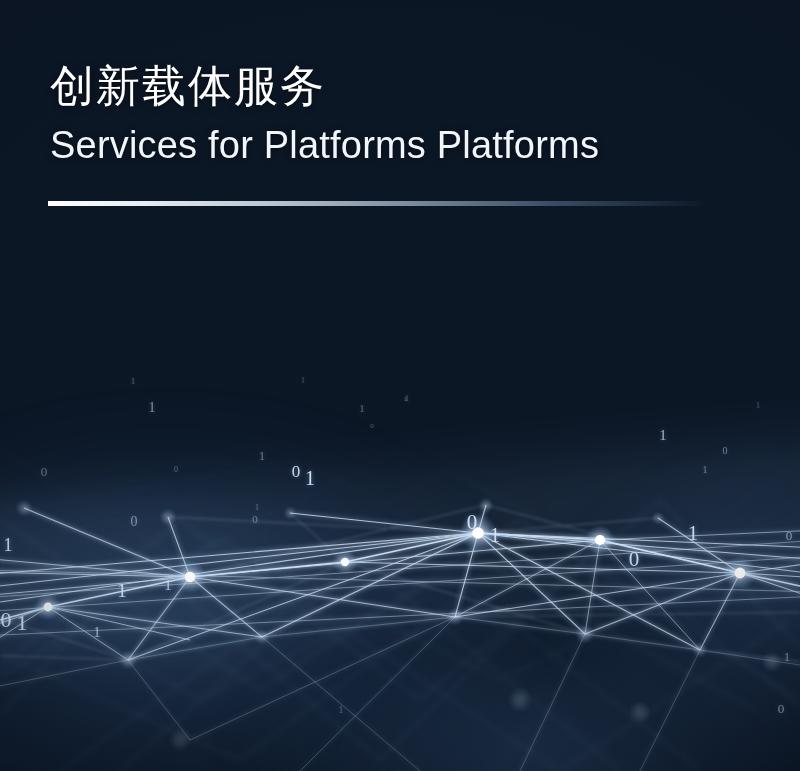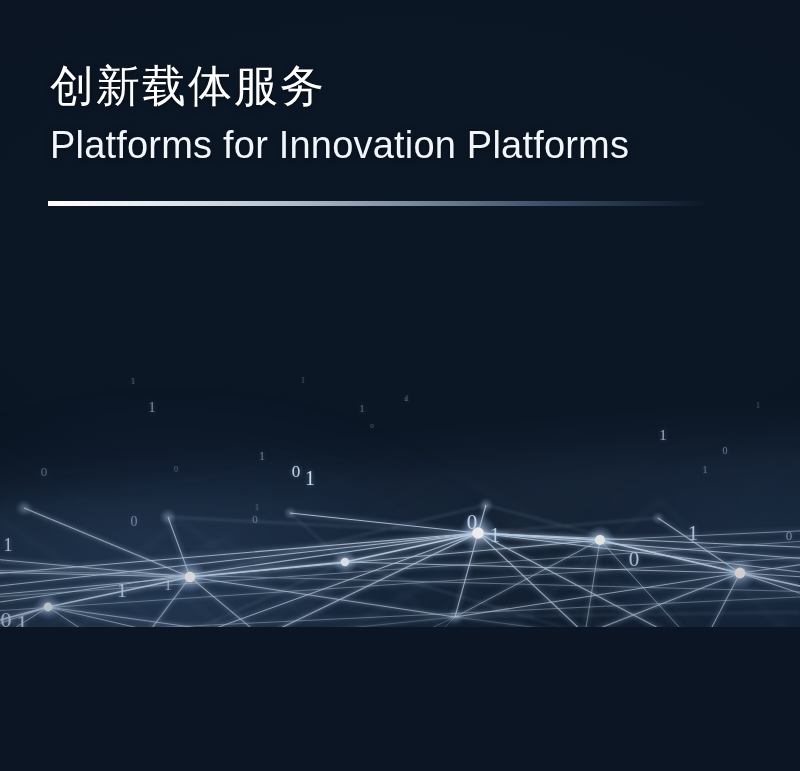--- a/index.html
+++ b/index.html
@@ -3,21 +3,21 @@
 <meta charset="utf-8">
 <style>
   html, body {
     margin: 0;
     padding: 0;
     background: #0b1524;
   }
   #banner {
     position: relative;
     width: 800px;
-    height: 627px;
+    height: 771px;
     overflow: hidden;
     background: #0c1726;
     font-family: "Liberation Sans", sans-serif;
   }
 
   
   .bg-base {
     position: absolute;
     inset: 0;
     background:
@@ -330,17 +330,17 @@
       <span class="digit" style="left: 341px; top: 710px; font-size: 10px; opacity: 0.35;">1</span>
       <span class="digit" style="left: 406px; top: 399px; font-size: 7px; opacity: 0.25;">1</span>
       <span class="digit" style="left: 758px; top: 406px; font-size: 8px; opacity: 0.3;">1</span>
       <span class="digit" style="left: 405px; top: 399px; font-size: 7px; opacity: 0.22;">1</span>
     </div>
 
   <div class="bg-vignette"></div>
 
   <div class="heading">
     <h1 class="title-cn">创新载体服务</h1>
-    <h2 class="title-en">Platforms for Innovation Platforms</h2>
+    <h2 class="title-en">Services for Platforms Platforms</h2>
   </div>
   <div class="divider"></div>
 
 </div>
 
 </body></html>

